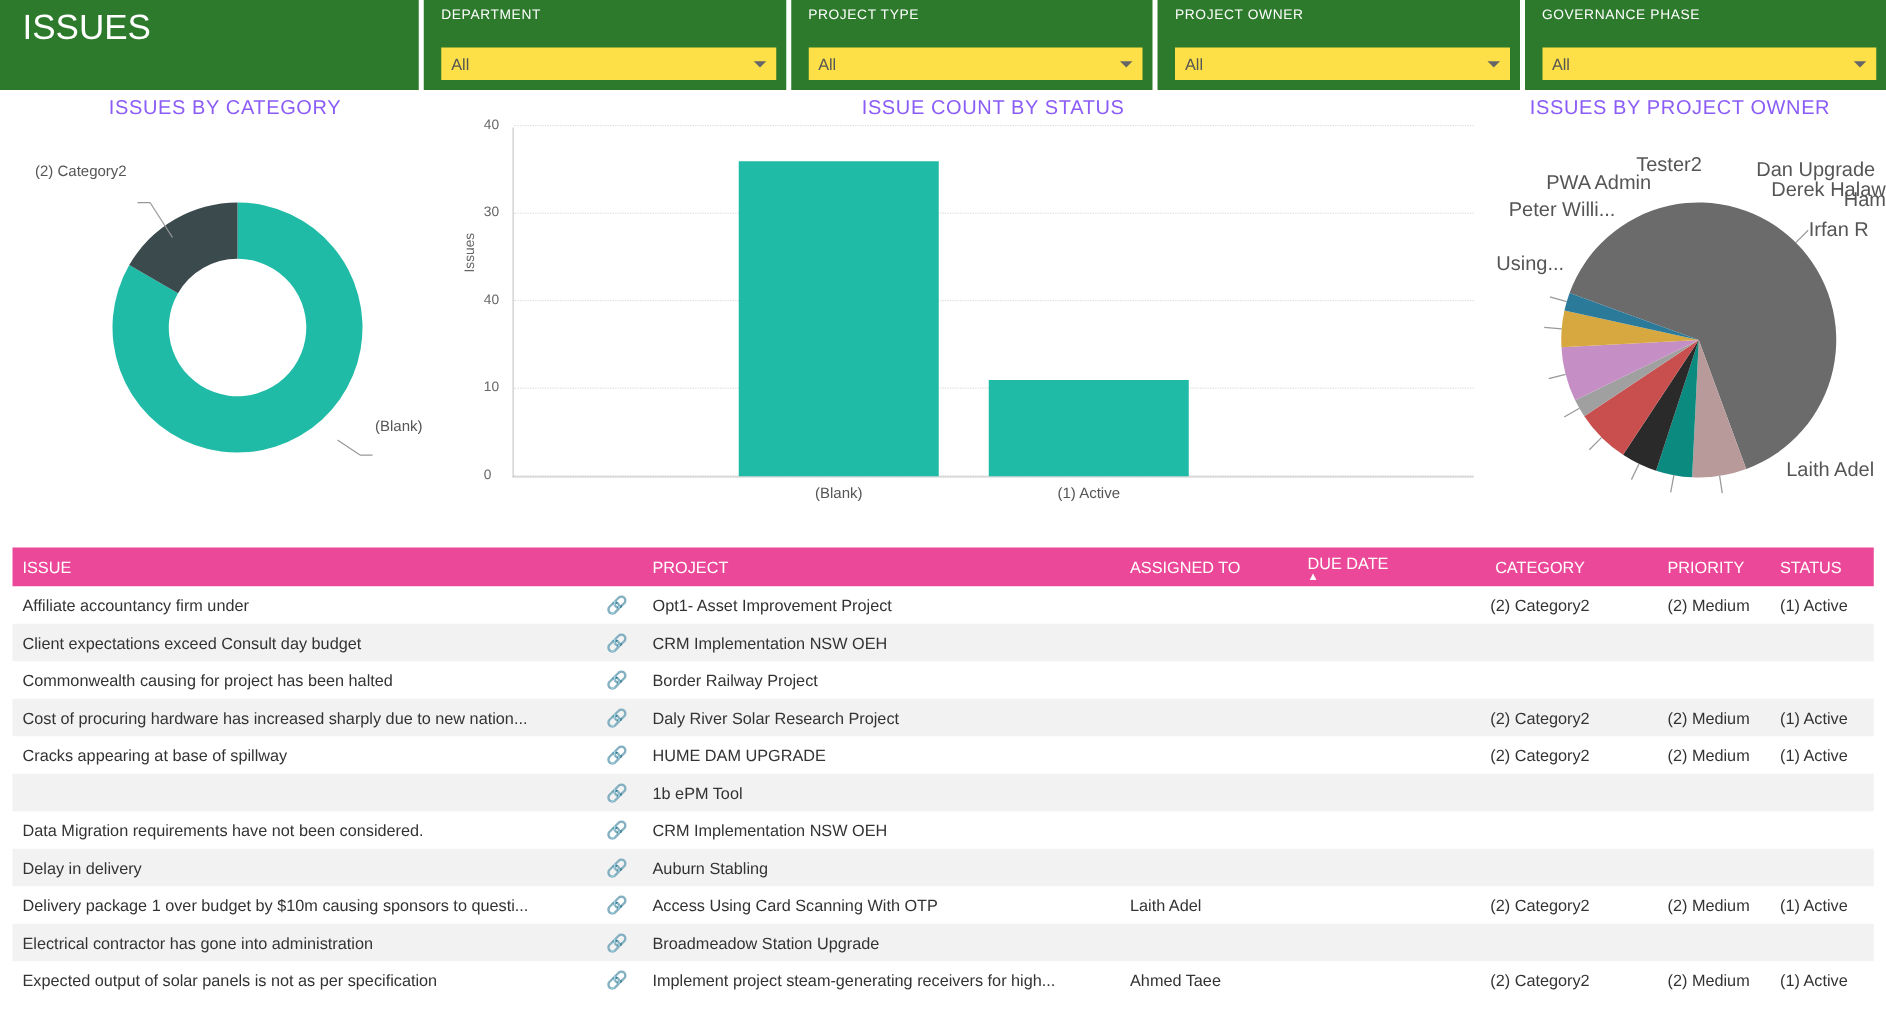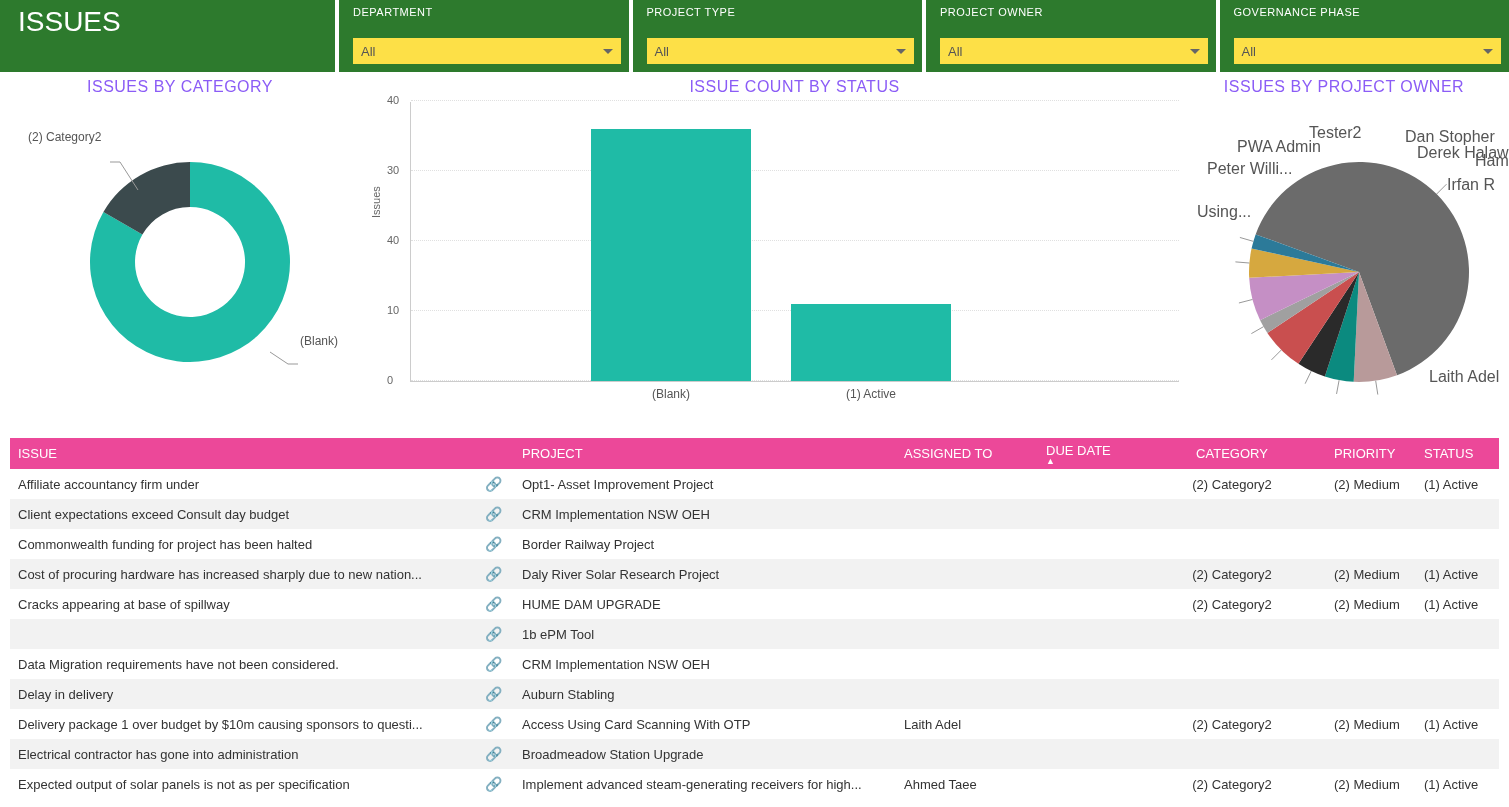--- a/index.html
+++ b/index.html
@@ -263,21 +263,21 @@
           <path d="M0,0 L-107.45845284091094,-23.509166574715536 A110,110 0 0 1 -103.36618828645008,-37.622215765823114 Z" fill="#2c7a99"></path>
           <line x1="-105.64824592007099" y1="-30.63410083570602" x2="-119.0943863098982" y2="-34.532986396614056" stroke="#999" stroke-width="1"></line>
         </g>
     </svg>
     <div id="pie-labels">
         <div class="pie-label" style="left: 240px; top: 290px;">Laith Adel</div>
         <div class="pie-label" style="left: 8px; top: 125px;">Using...</div>
         <div class="pie-label" style="left: 18px; top: 82px;">Peter Willi...</div>
         <div class="pie-label" style="left: 48px; top: 60px;">PWA Admin</div>
         <div class="pie-label" style="left: 120px; top: 46px;">Tester2</div>
-        <div class="pie-label" style="left: 216px; top: 50px;">Dan Stopher</div>
+        <div class="pie-label" style="left: 216px; top: 50px;">Dan Upgrade</div>
         <div class="pie-label" style="left: 228px; top: 66px;">Derek Halaw...</div>
         <div class="pie-label" style="left: 250px; top: 74px; padding-left: 36px;">Hammad</div>
         <div class="pie-label" style="left: 258px; top: 98px;">Irfan R</div>
       </div>
   </div>
 
 </div>
 
 <div class="grid">
   <div class="grid-head">
@@ -308,21 +308,21 @@
         <div class="cell c-issue">Client expectations exceed Consult day budget</div>
         <div class="cell c-link"><span class="link-icon">🔗</span></div>
         <div class="cell c-proj">CRM Implementation NSW OEH</div>
         <div class="cell c-assign"></div>
         <div class="cell c-due"></div>
         <div class="cell c-cat"></div>
         <div class="cell c-prio"></div>
         <div class="cell c-stat"></div>
       </div>
       <div class="grid-row">
-        <div class="cell c-issue">Commonwealth funding for project has been halted</div>
+        <div class="cell c-issue">Commonwealth causing for project has been halted</div>
         <div class="cell c-link"><span class="link-icon">🔗</span></div>
         <div class="cell c-proj">Border Railway Project</div>
         <div class="cell c-assign"></div>
         <div class="cell c-due"></div>
         <div class="cell c-cat"></div>
         <div class="cell c-prio"></div>
         <div class="cell c-stat"></div>
       </div>
       <div class="grid-row">
         <div class="cell c-issue">Cost of procuring hardware has increased sharply due to new nation...</div>
@@ -390,21 +390,21 @@
         <div class="cell c-proj">Broadmeadow Station Upgrade</div>
         <div class="cell c-assign"></div>
         <div class="cell c-due"></div>
         <div class="cell c-cat"></div>
         <div class="cell c-prio"></div>
         <div class="cell c-stat"></div>
       </div>
       <div class="grid-row">
         <div class="cell c-issue">Expected output of solar panels is not as per specification</div>
         <div class="cell c-link"><span class="link-icon">🔗</span></div>
-        <div class="cell c-proj">Implement advanced steam-generating receivers for high...</div>
+        <div class="cell c-proj">Implement project steam-generating receivers for high...</div>
         <div class="cell c-assign">Ahmed Taee</div>
         <div class="cell c-due"></div>
         <div class="cell c-cat">(2) Category2</div>
         <div class="cell c-prio">(2) Medium</div>
         <div class="cell c-stat">(1) Active</div>
       </div>
     </div>
 </div>
 
 </body></html>

